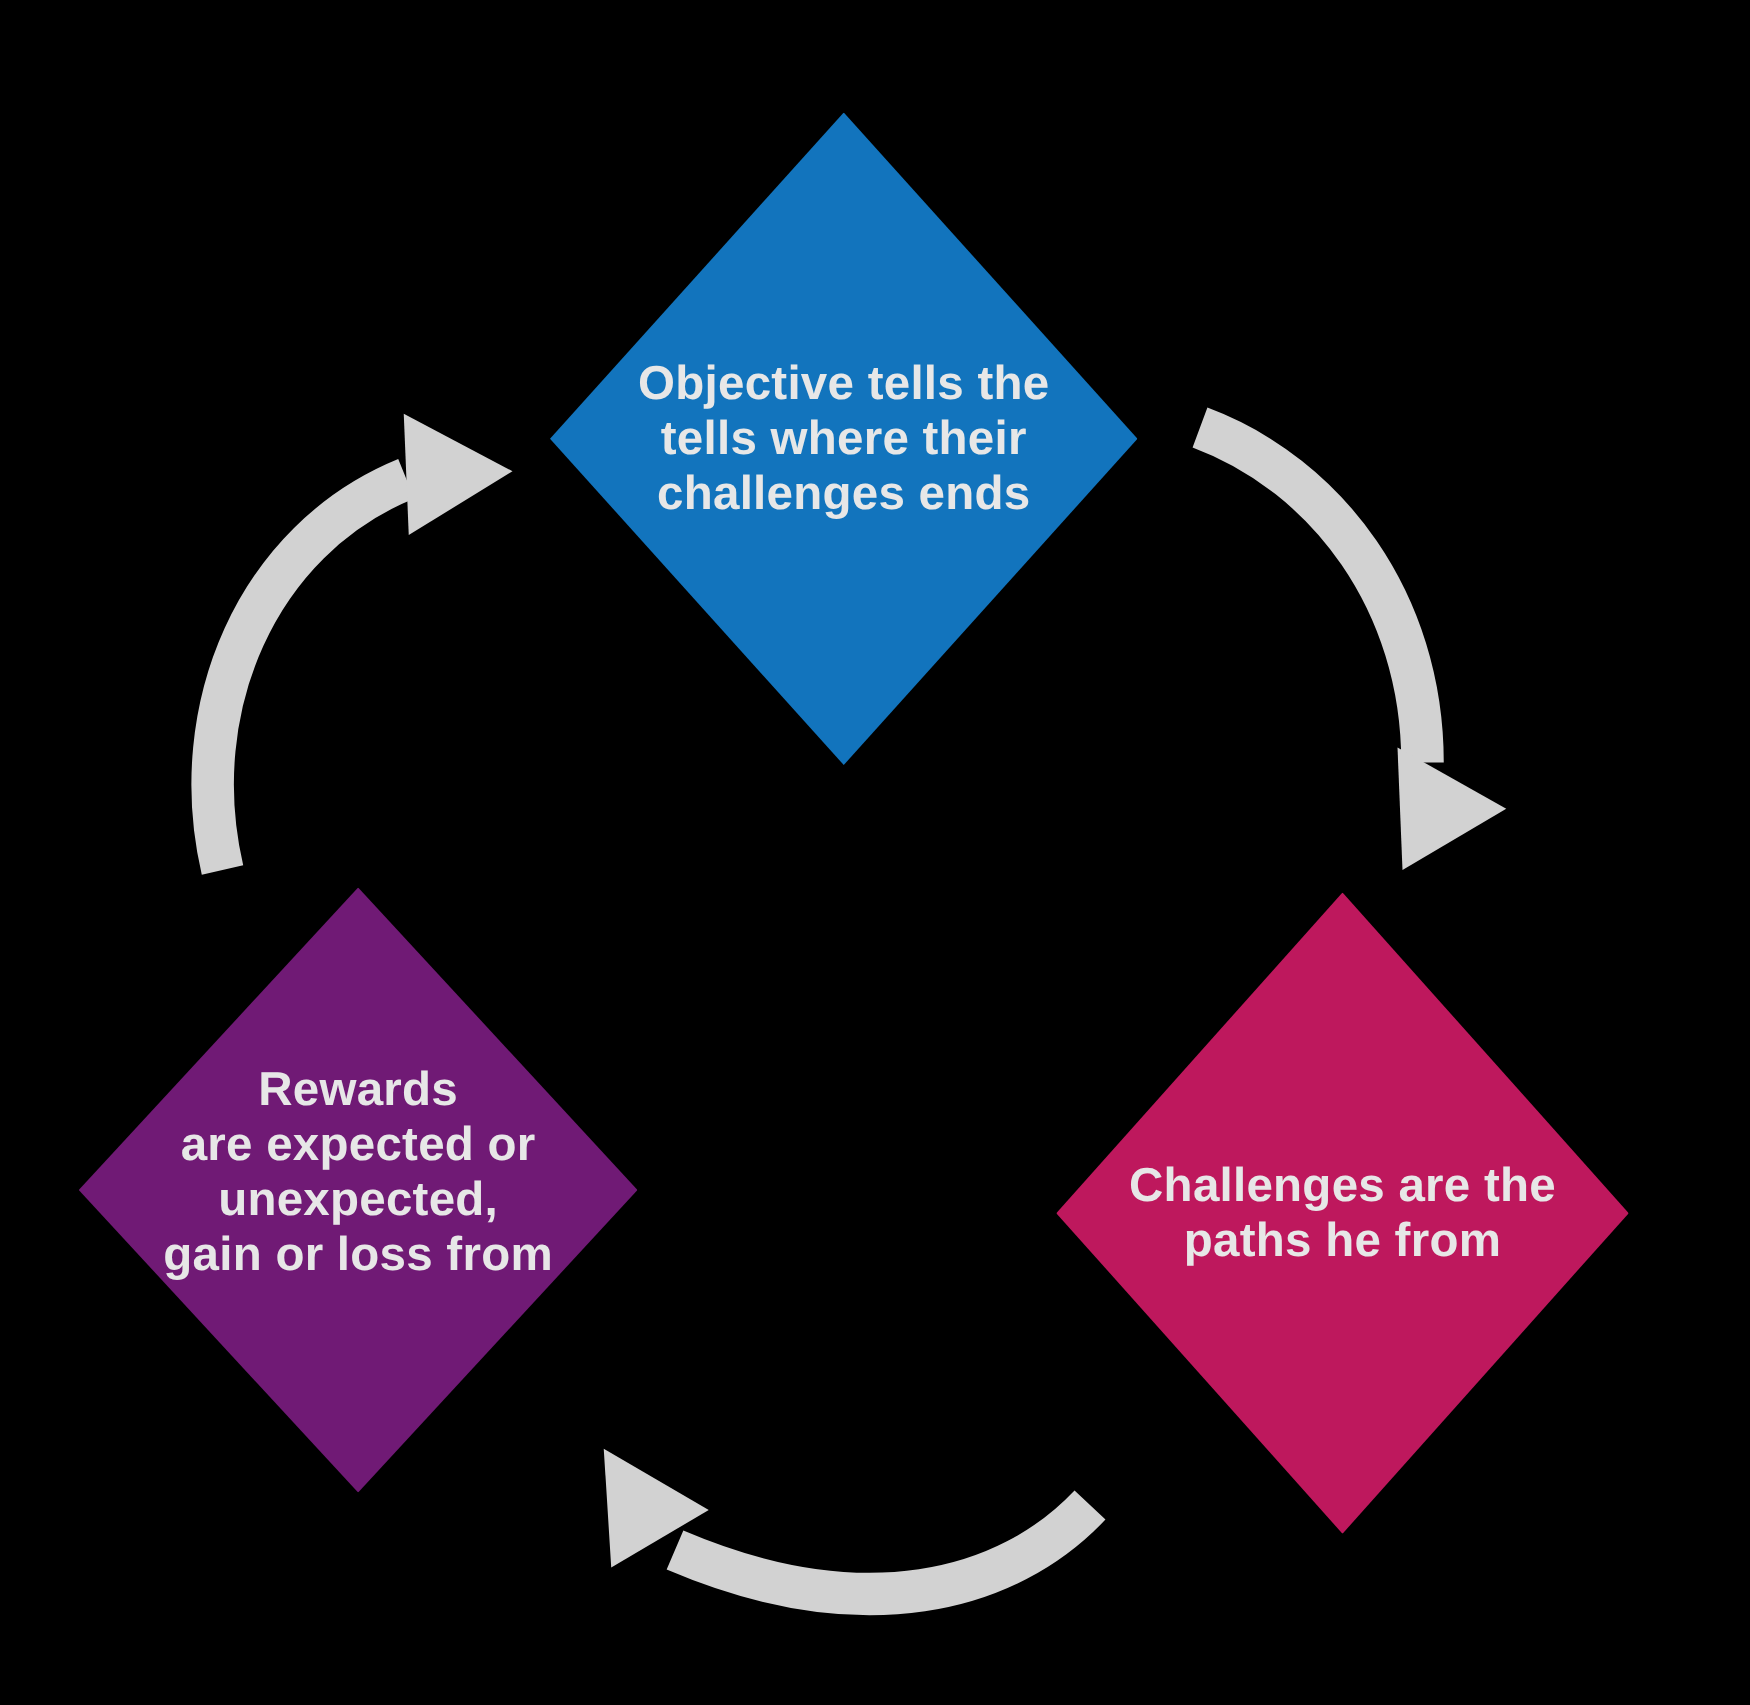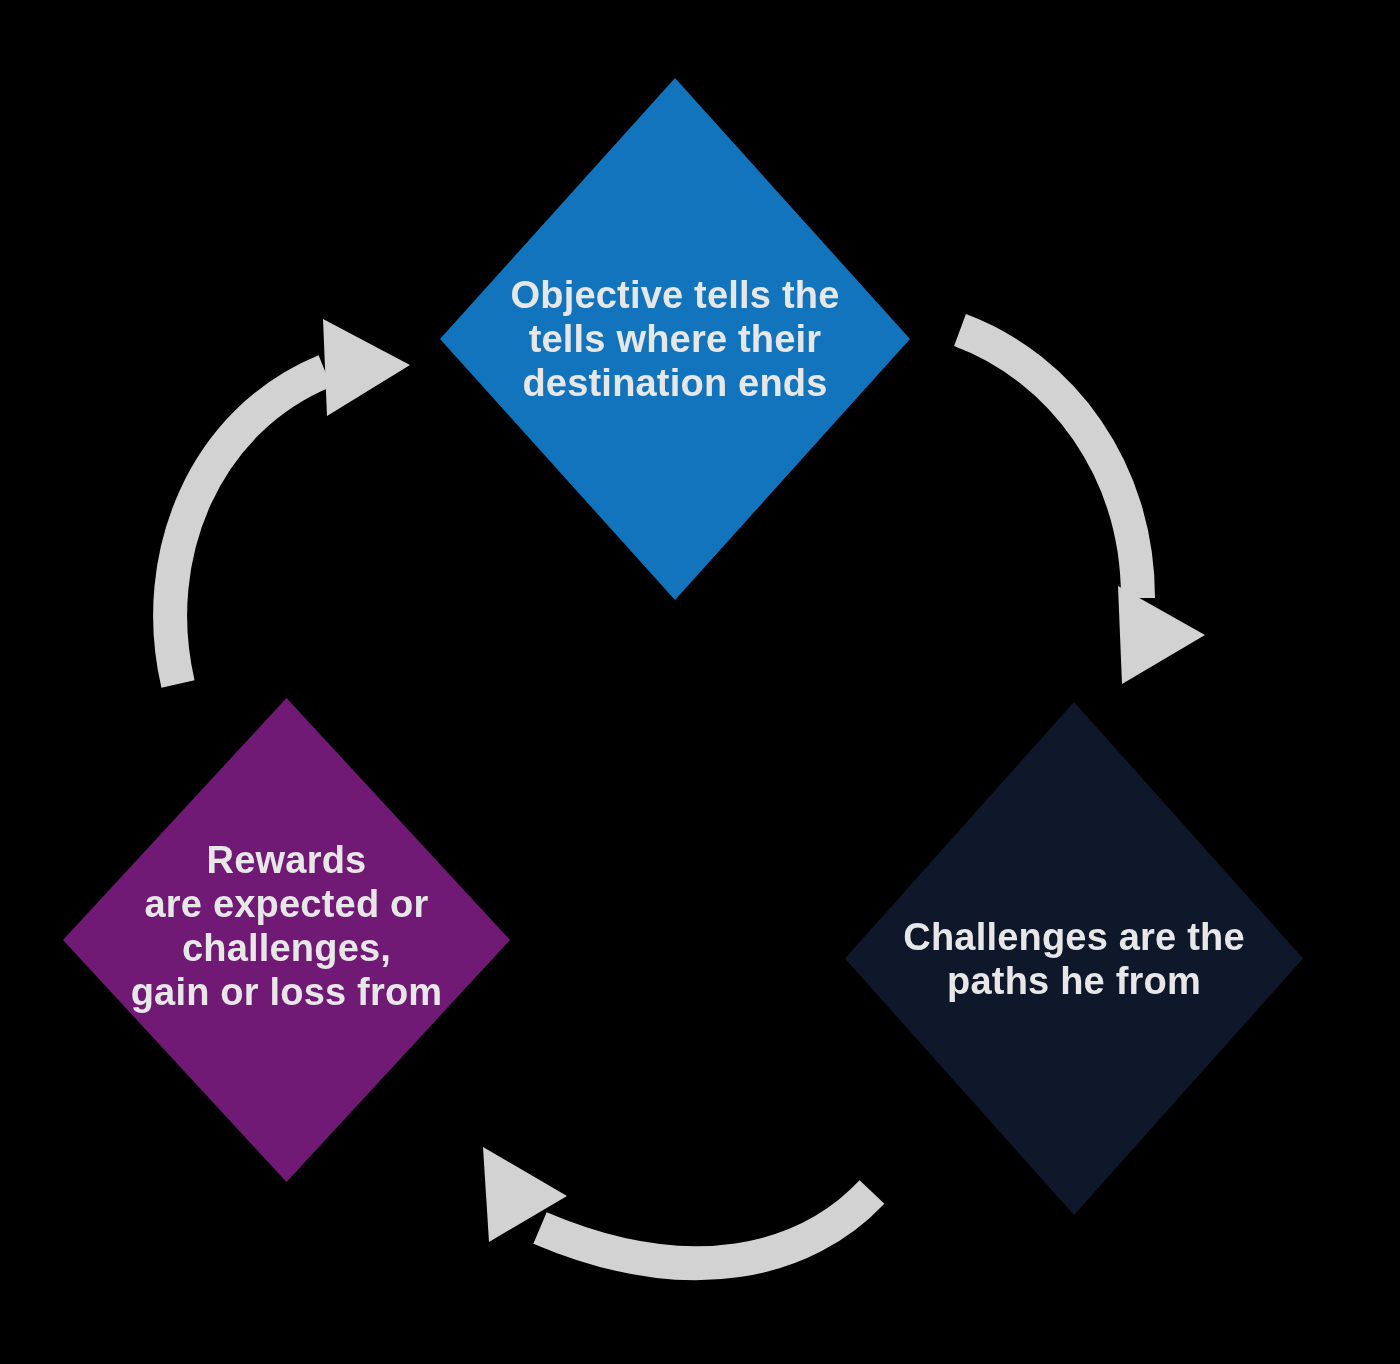--- a/index.html
+++ b/index.html
@@ -9,20 +9,21 @@
     height: 1364px;
     background: #000000;
     overflow: hidden;
     font-family: "Liberation Sans", sans-serif;
   }
   .canvas {
     position: relative;
     width: 1400px;
     height: 1048px;
     background: #000000;
+    margin-top: 12px;
   }
   .arrows-overlay {
     position: absolute;
     left: 0;
     top: 0;
     width: 1400px;
     height: 1364px;
     pointer-events: none;
   }
   .diamond {
@@ -66,33 +67,33 @@
     <g>
       <path d="M 178 684 C 148 555, 205 420, 325 371" fill="none" stroke-width="34" stroke-linecap="butt" stroke="#D2D2D2"></path>
       <polygon points="323,319 410,365 327,416" fill="#D2D2D2"></polygon>
     </g>
   </svg>
 
   <div class="diamond diamond-objective" style="background: rgb(18, 116, 189);">
     <div class="diamond-label">
       <span>Objective tells the</span>
       <span>tells where their</span>
-      <span>destination ends</span>
+      <span>challenges ends</span>
     </div>
   </div>
 
-  <div class="diamond diamond-challenges" style="background: #0f172a;">
+  <div class="diamond diamond-challenges" style="background: #be185d;">
     <div class="diamond-label">
       <span>Challenges are the</span>
       <span>paths he from</span>
     </div>
   </div>
 
   <div class="diamond diamond-rewards" style="background: #701a75;">
     <div class="diamond-label">
       <span>Rewards</span>
       <span>are expected or</span>
-      <span>challenges,</span>
+      <span>unexpected,</span>
       <span>gain or loss from</span>
     </div>
   </div>
 
 </div>
 
 </body></html>

